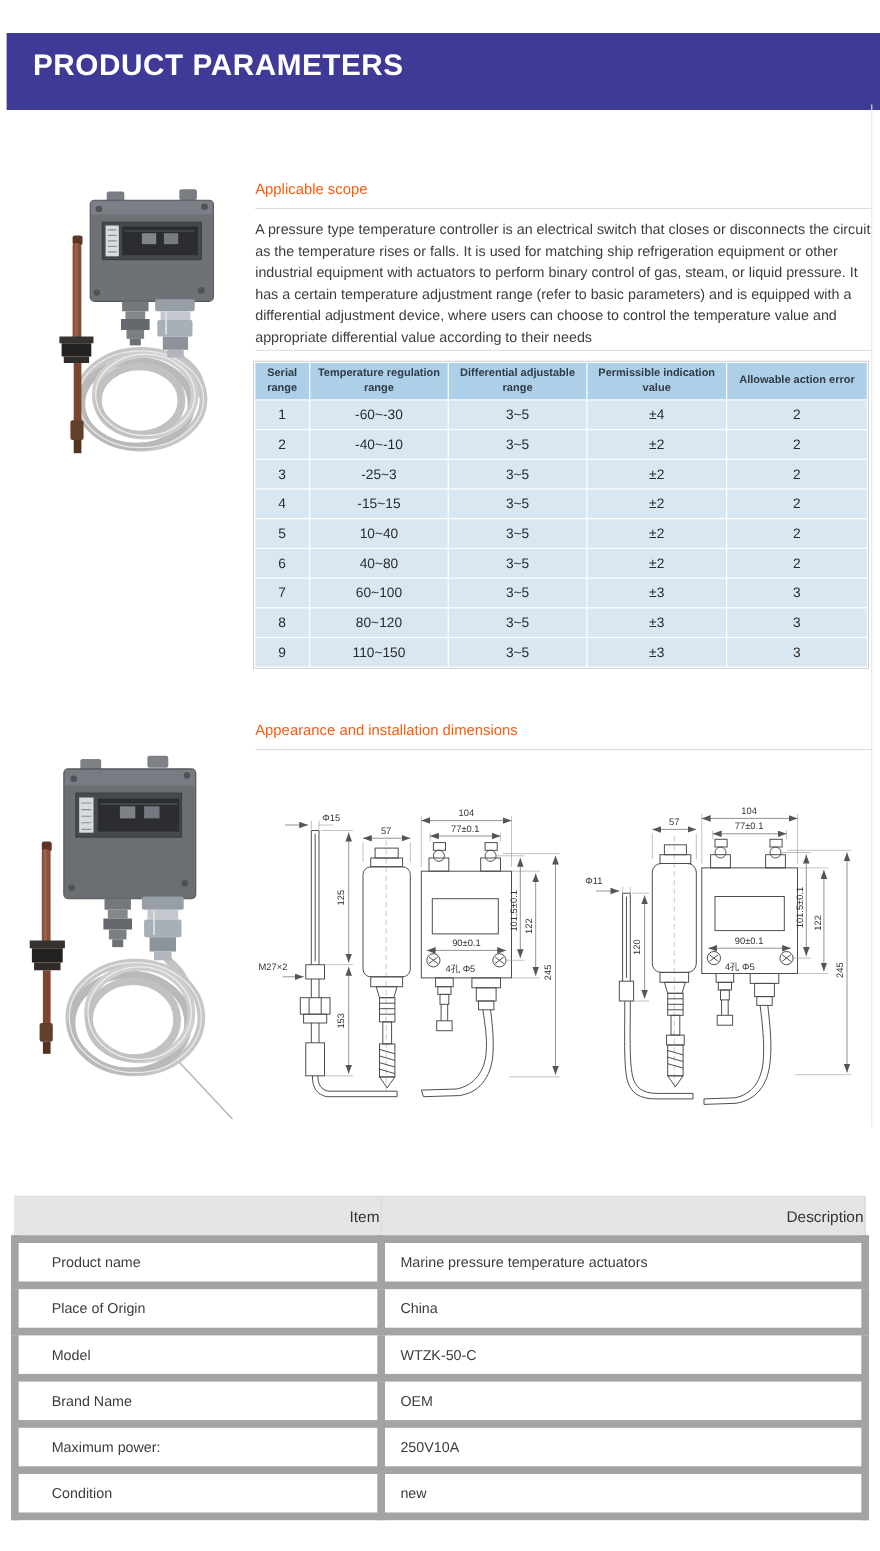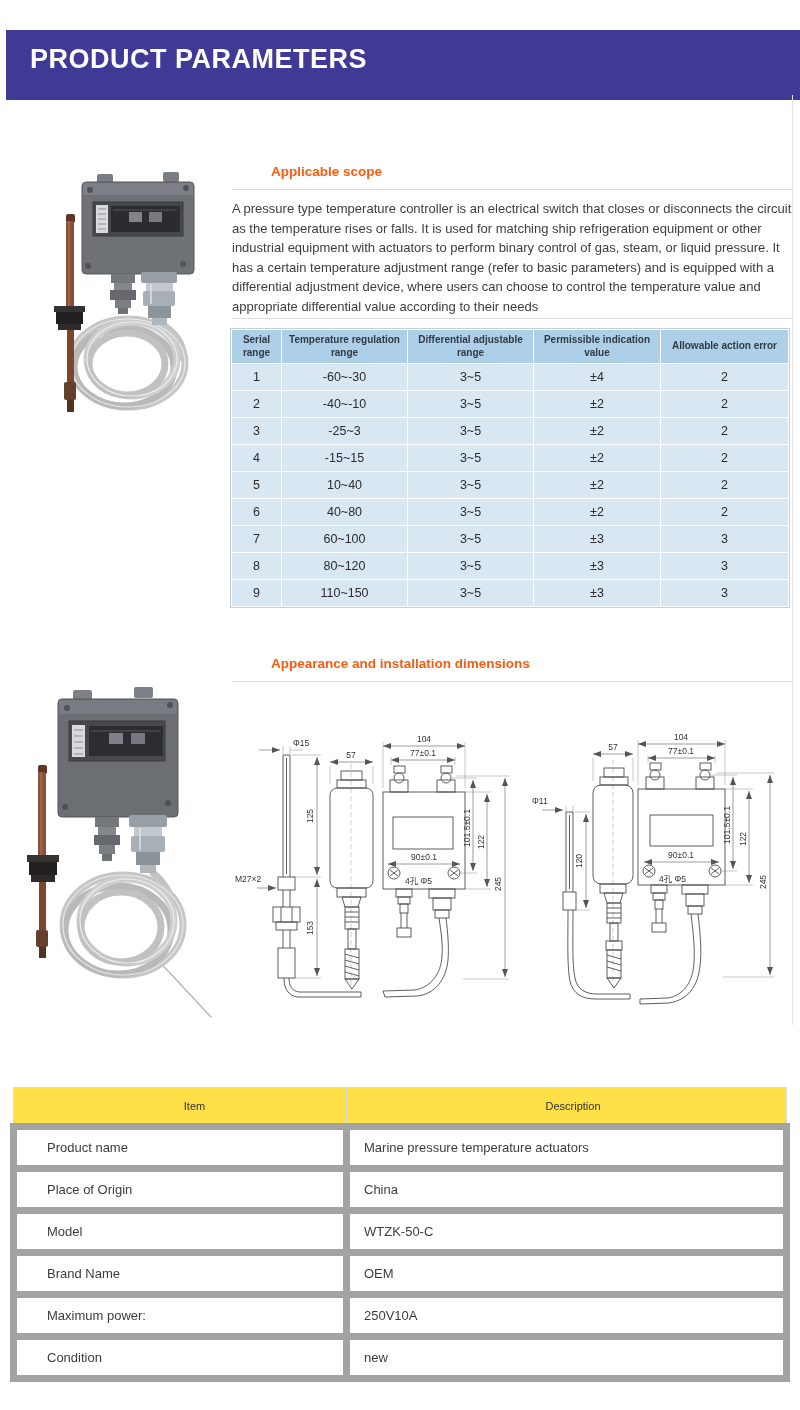--- a/index.html
+++ b/index.html
@@ -2,32 +2,32 @@
 <html style="--banner: #3e3a96; --accent: #f85c10; --table_header_bg: #aecfe8; --table_row_bg: #d9e7f3;"><head>
 <meta charset="utf-8">
 <style>
   html,body{margin:0;padding:0;background:#fff;}
   body{font-family:"Liberation Sans", sans-serif;}
   .page{position:relative;width:800px;height:1410px;background:#fff;overflow:hidden;}
 
   .banner{position:absolute;left:6px;top:30px;right:0;height:70px;background:var(--banner,#3e3a96);}
   .banner-title{color:#ffffff;font-size:27px;font-weight:bold;letter-spacing:.5px;line-height:58px;padding-left:24px;white-space:nowrap;}
 
-  .section-heading{position:absolute;color:var(--accent,#f85c10);font-weight:bold;font-size:13.5px;margin-left:39px;}
+  .section-heading{position:absolute;color:var(--accent,#f85c10);font-weight:normal;font-size:13.5px;}
   .rule{position:absolute;height:1px;background:#dcdcdc;}
 
   .scope-text{position:absolute;left:232px;top:199px;width:560px;font-size:13px;line-height:19.5px;color:#3d3d3d;}
 
   .param-wrap{position:absolute;left:230px;top:328px;border:1px solid #c6cfd8;background:#fff;}
   .param-table{border-collapse:collapse;table-layout:fixed;width:557px;}
   .param-table th{background:var(--table_header_bg,#aecfe8);color:#2f3a44;font-size:10px;font-weight:bold;height:33px;border:1.5px solid #ffffff;padding:0 3px;line-height:1.25;}
   .param-table td{background:var(--table_row_bg,#d9e7f3);color:#2b2b2b;font-size:12.5px;height:26px;text-align:center;border:1.5px solid #ffffff;padding:0;}
 
   .info-table{position:absolute;left:10px;top:1087px;width:780px;border-collapse:collapse;font-size:13px;color:#3c3c3c;background:#fff;}
-  .info-table th{border:1px solid #d9d9d9;height:33px;text-align:center;font-weight:normal;background:#fde047;font-size:11px;color:#333;}
+  .info-table th{border:1px solid #d9d9d9;height:33px;text-align:right;font-weight:normal;background:#e5e5e5;font-size:14px;color:#333;}
   .info-table td{border:7px solid #a3a3a3;height:33px;}
   .info-table th:first-child, .info-table td:first-child{width:295px;padding-left:30px;}
   .info-table th:last-child, .info-table td:last-child{padding-left:14px;}
 
   .photo, .drawing{position:absolute;}
   .right-border{position:absolute;left:792px;top:95px;width:1px;height:930px;background:#e6e6e6;}
 
   
   .ln{fill:none;stroke:#4c4c4c;stroke-width:0.9;}
   .dim{stroke:#5a5a5a;stroke-width:0.6;fill:none;}

